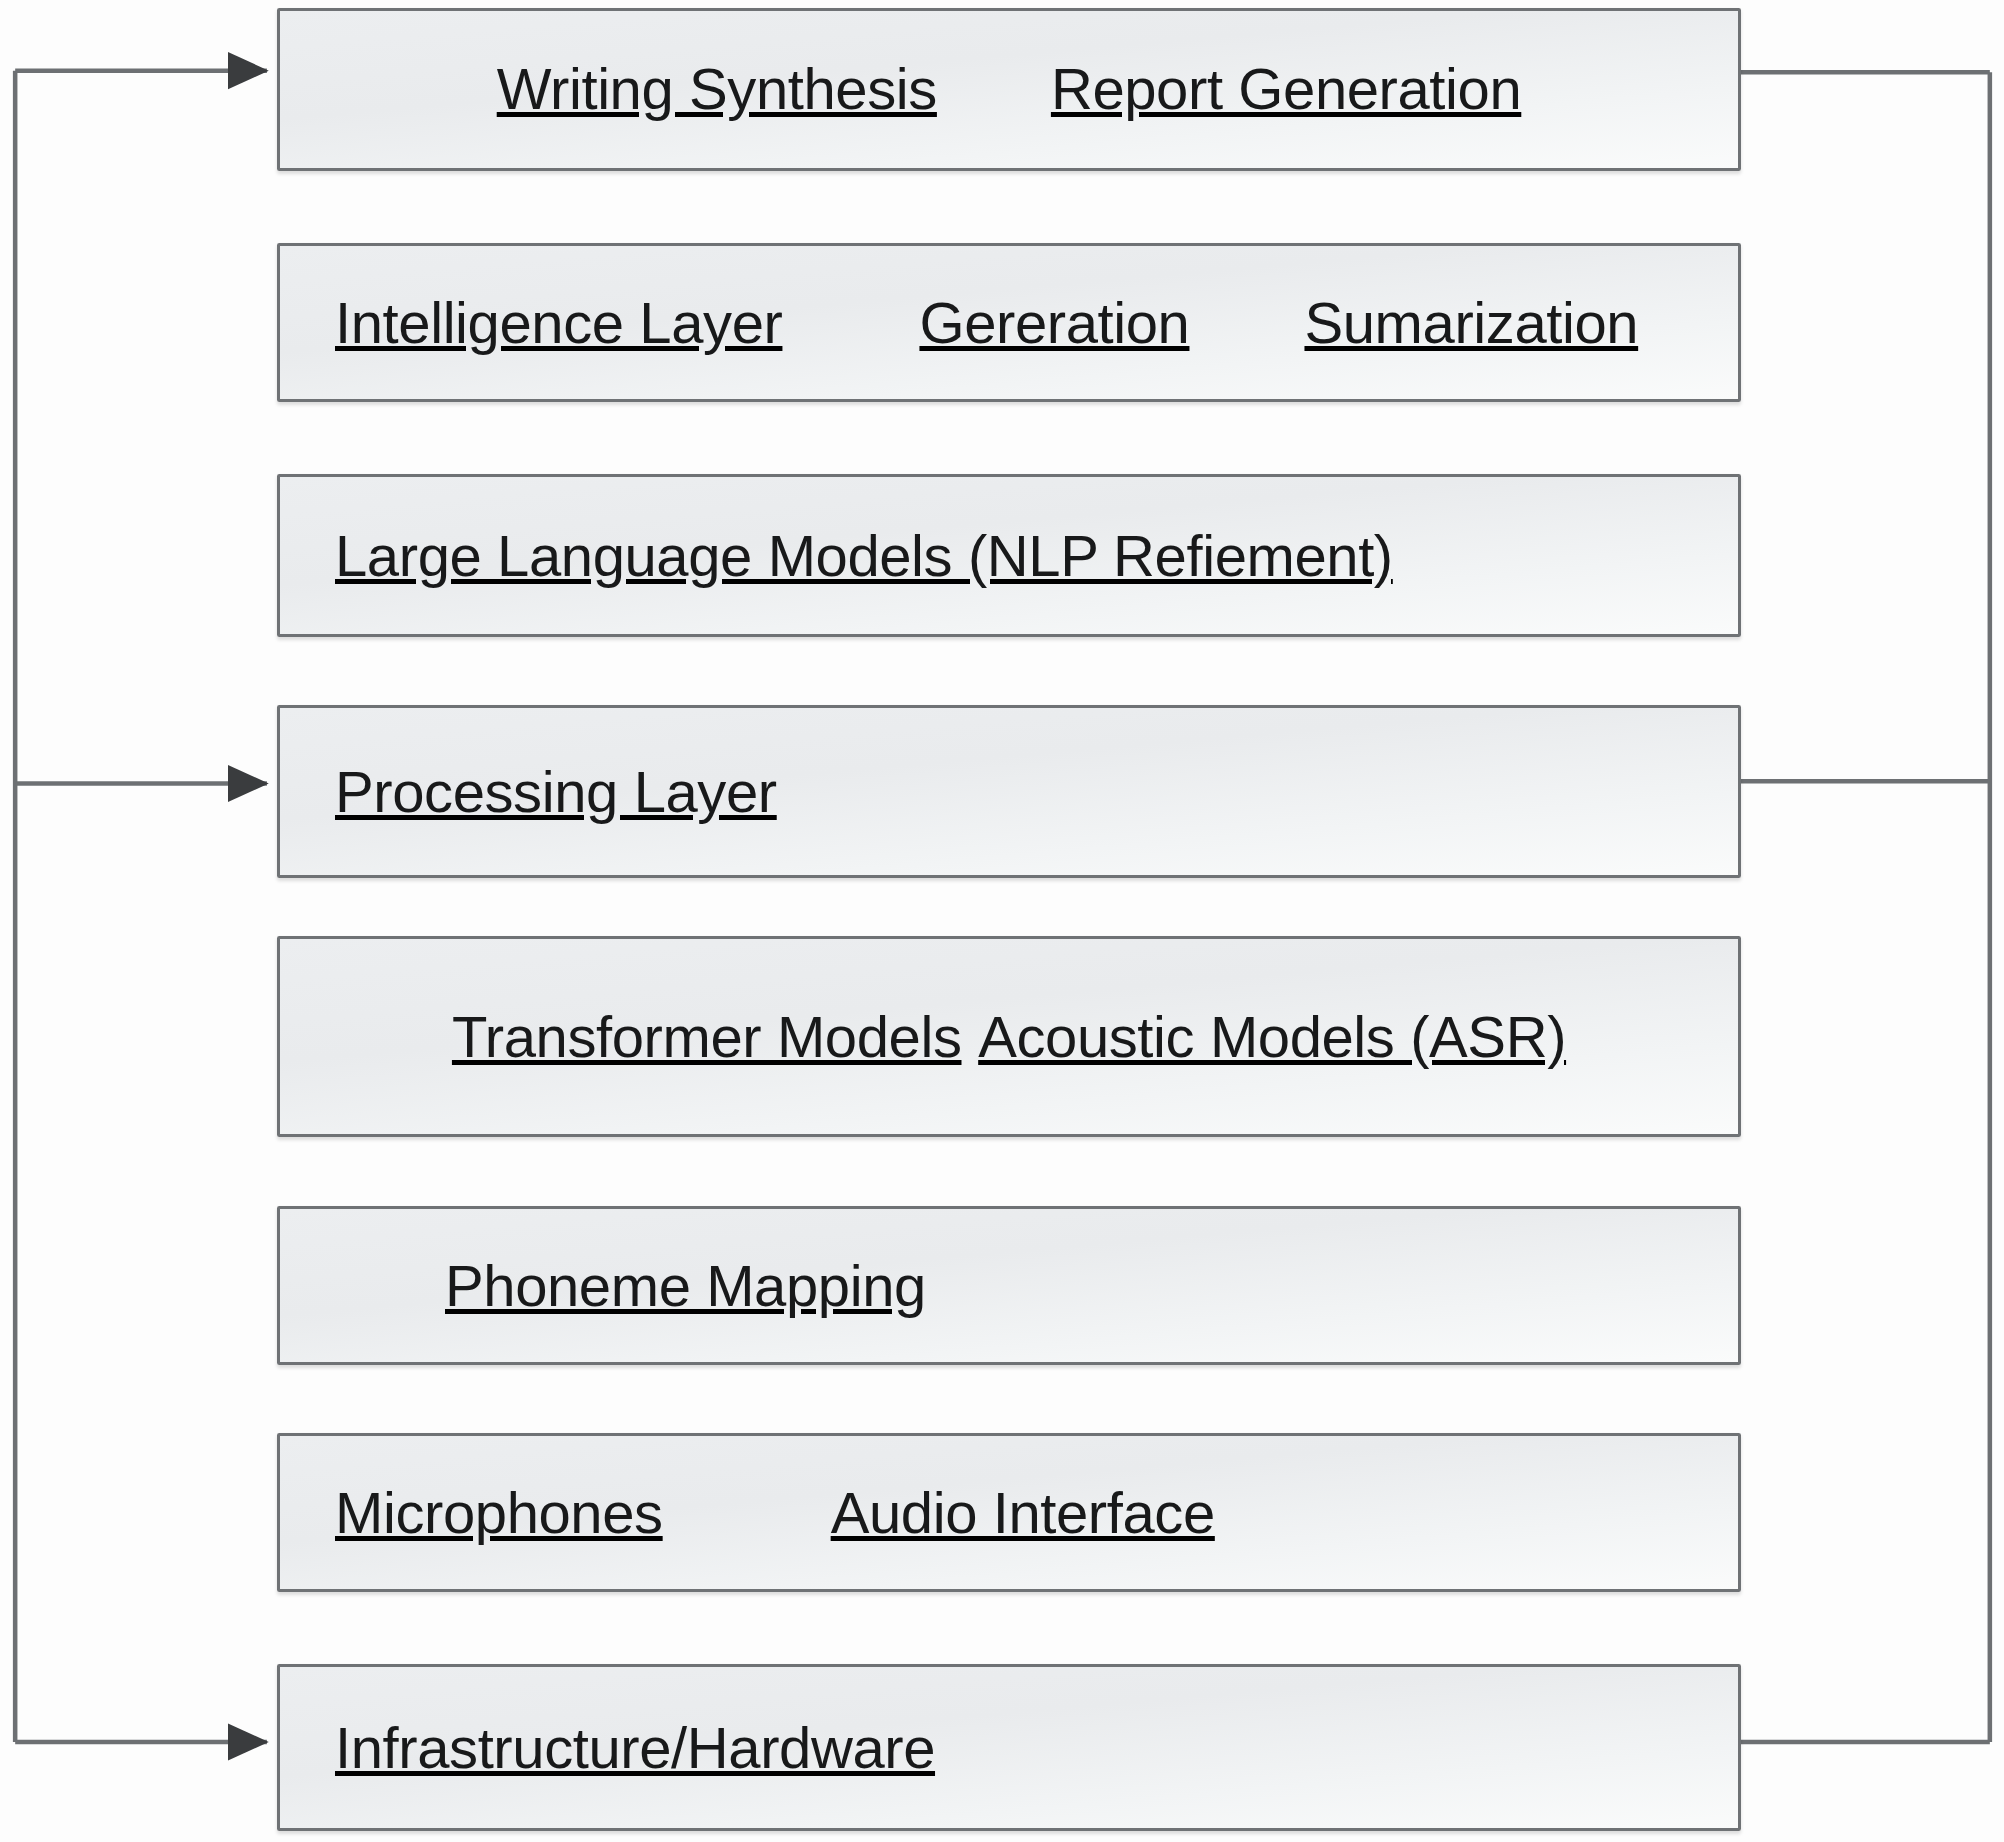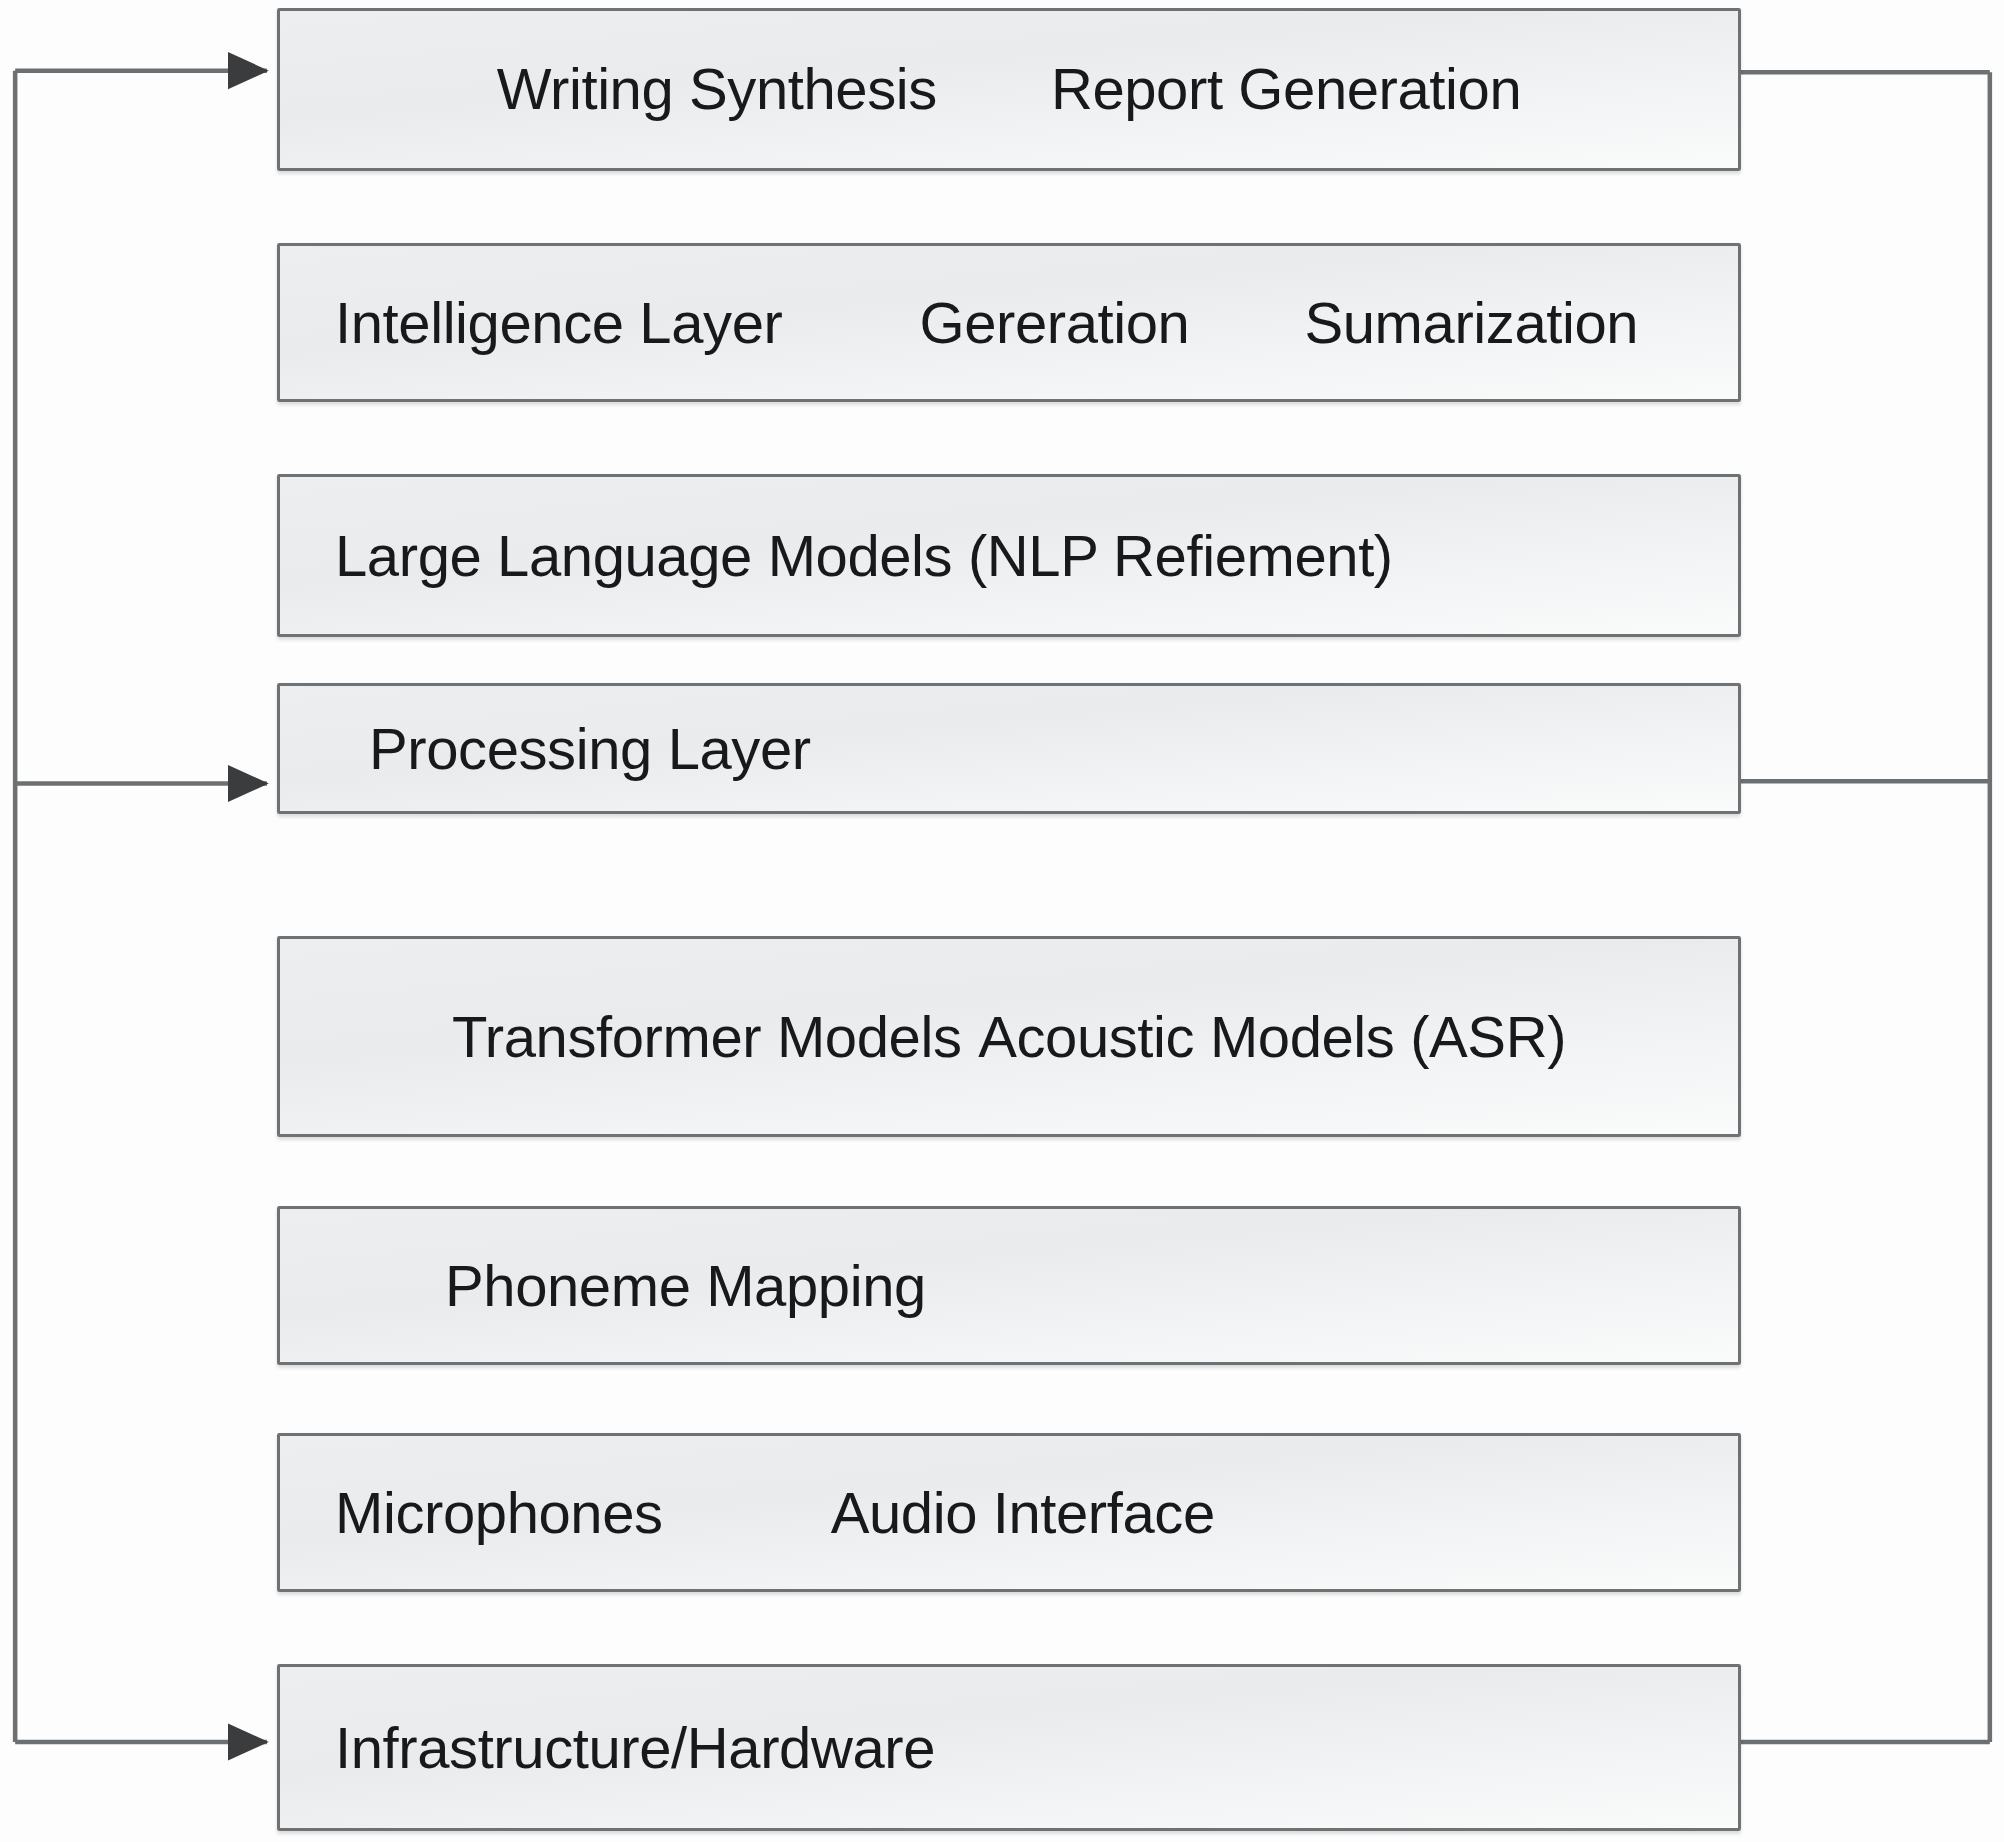--- a/index.html
+++ b/index.html
@@ -39,20 +39,21 @@
     box-shadow: 0 2.3px 3.8px rgba(0,0,0,0.13);
     display: flex;
     align-items: center;
     overflow: hidden;
   }
   .box-inner {
     width: 100%;
     display: flex;
     align-items: center;
     gap: 0;
+    text-decoration: underline;
   }
   .box-inner.pad-left   { padding-left: 55px;  justify-content: flex-start; gap: 27px; }
   .box-inner.pad-center { justify-content: center; }
   .box-inner.col        { flex-direction: row; justify-content: center; gap: 16.7px; }
 
   .label {
     color: #18191a;
     font-size: 58px;
     line-height: 1.06;
     letter-spacing: -0.4px;
@@ -108,21 +109,21 @@
       <span class="label">Sumarization</span>
     </div>
   </div>
 
   <div class="layer-box" style="left:277px; top:474px; width:1464px; height:163px;">
     <div class="box-inner pad-left">
       <span class="label">Large Language Models (NLP Refiement)</span>
     </div>
   </div>
 
-  <div class="layer-box" style="left:277px; top:683px; width:1464px; height:131px;padding-left:34px;">
+  <div class="layer-box" style="left:277px; top:705px; width:1464px; height:173px;">
     <div class="box-inner pad-left">
       <span class="label">Processing Layer</span>
     </div>
   </div>
 
   <div class="layer-box" style="left:277px; top:936px; width:1464px; height:201px;">
     <div class="box-inner col">
       <span class="label">Transformer Models</span>
       <span class="label">Acoustic Models (ASR)</span>
     </div>

